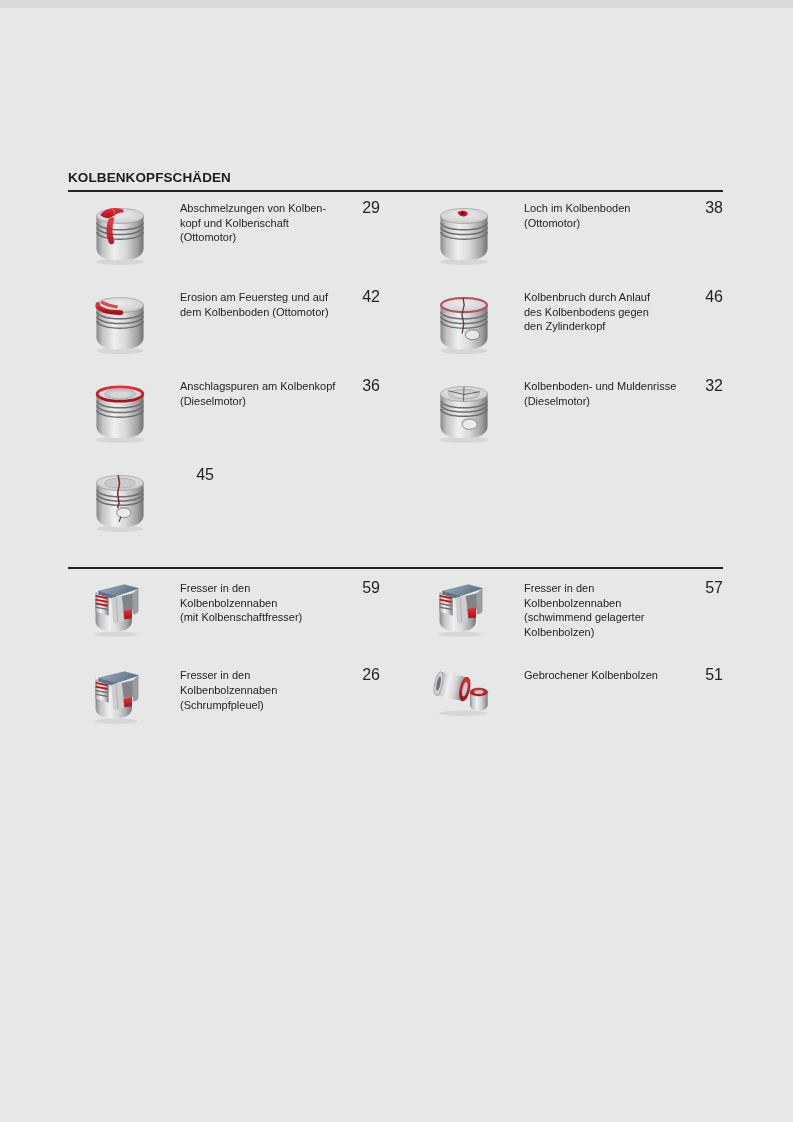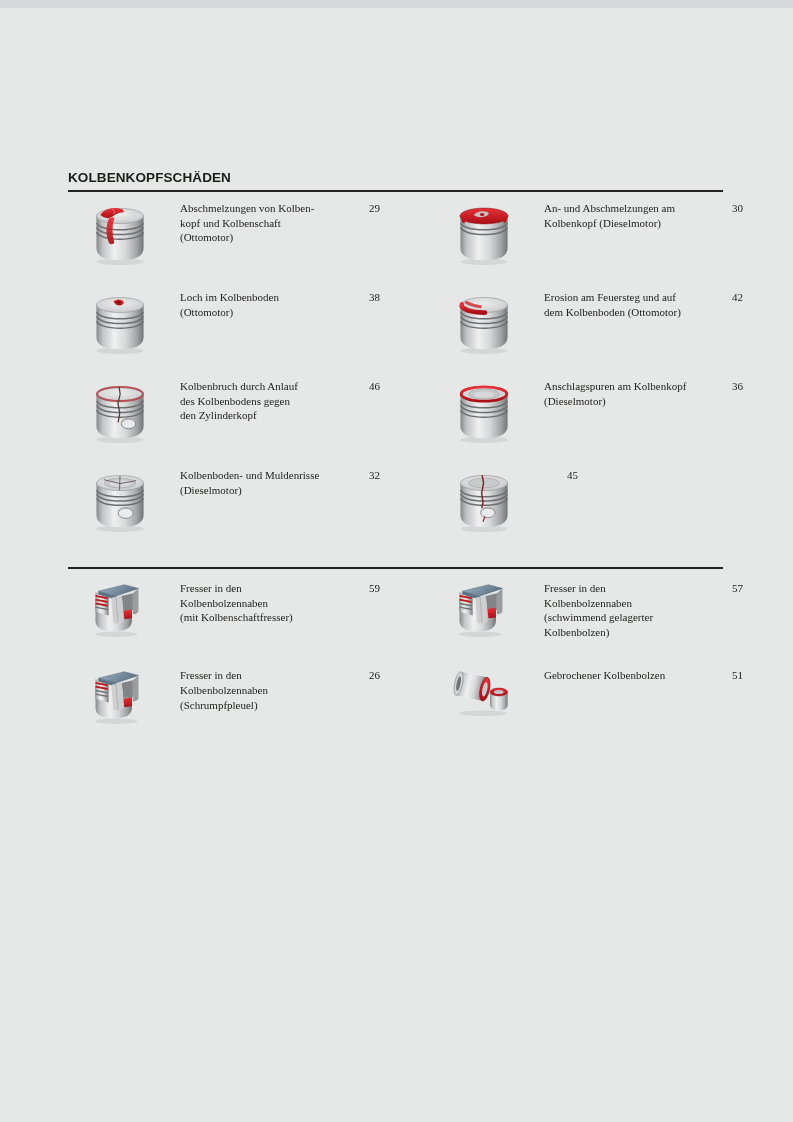--- a/index.html
+++ b/index.html
@@ -9,31 +9,31 @@
     margin:8px auto;
   }
   .content { position:absolute; left:68px; top:162px; width:655px; }
   .section-title {
     font-size:13.5px; font-weight:bold; line-height:16px; margin:0 0 4px 0;
     color:#1d1d1b; letter-spacing:0.1px;
   }
   .rule { height:2px; background:#232323; margin:0 0 8px 0; }
   .sec2 { margin-top:11px; }
   .sec2 .rule { margin-bottom:11px; }
-  .grid { display:grid; grid-template-columns:312px 311px; column-gap:52px;font-family:Liberation Serif, serif; }
+  .grid { display:grid; grid-template-columns:312px 311px; column-gap:32px; }
   .entry { display:flex; align-items:flex-start; margin-bottom:23px; }
   .sec2 .entry { margin-bottom:28px; }
   .entry-img { flex:0 0 112px; padding-left:21px; box-sizing:border-box; }
   .entry-img svg { display:block; }
   .entry-title {
     flex:1; font-size:11px; line-height:14.6px; white-space:pre-line;
     padding-top:1px; color:#232321;
   }
   .entry-page {
-    flex:0 0 34px; text-align:right; font-size:11px; line-height:14.6px;
+    flex:0 0 34px; text-align:right; font-size:16px; line-height:14.6px;
     padding-top:1px; color:#232321;
   }
 </style>
 </head>
 <body>
 
 <svg width="0" height="0" style="position:absolute" aria-hidden="true">
   <defs>
     <linearGradient id="gm" x1="0" y1="0" x2="1" y2="0">
       <stop offset="0" stop-color="#88898b"></stop>
@@ -82,38 +82,20 @@
               <path d="M20,20 Q15,32 20,45 Q23,49 26,45 Q22,32 26,19 Q23,17 20,20 Z" fill="url(#gr)" opacity="0.92"></path>
               <path d="M24,10 Q28,12 25,15" stroke="#f08a8e" stroke-width="1" fill="none" opacity="0.8"></path>
             </svg>
           </div>
           <div class="entry-title">Abschmelzungen von Kolben-
 kopf und Kolbenschaft
 (Ottomotor)</div>
           <div class="entry-page">29</div>
         </div>
 
-        <div class="entry">
-          <div class="entry-img">
-            <svg width="62" height="66" viewBox="0 0 64 70">
-              <ellipse cx="32" cy="65.5" rx="25" ry="3.5" fill="#000" opacity="0.07"></ellipse>
-              <path d="M7,17 L7,51 Q7,64 32,64 Q57,64 57,51 L57,17 Z" fill="url(#gm)"></path>
-              <path d="M7.5,24 A24.5,7.6 0 0 0 56.5,24" fill="none" stroke="#6d6e70" stroke-width="1.6"></path>
-              <path d="M7.5,29 A24.5,7.6 0 0 0 56.5,29" fill="none" stroke="#6d6e70" stroke-width="1.6"></path>
-              <ellipse cx="32" cy="17" rx="25.5" ry="8.4" fill="url(#gr)" stroke="#8c0d12" stroke-width="0.6"></ellipse>
-              <path d="M21,16 Q26,10.5 35,12.5 Q40,15 33,17.5 Q25,19.5 21,16 Z" fill="#c8c9cb" opacity="0.95"></path>
-              <ellipse cx="30" cy="15.5" rx="2.3" ry="1.6" fill="#b5141b"></ellipse>
-              <path d="M8,20 Q7.5,24 11,25 L13.5,20.5 Z" fill="#c0161d"></path>
-              <path d="M56,19 Q57,23 53,24.5 L51.5,20 Z" fill="#c0161d"></path>
-            </svg>
-          </div>
-          <div class="entry-title">An- und Abschmelzungen am
-Kolbenkopf (Dieselmotor)</div>
-          <div class="entry-page">30</div>
-        </div>
 
         <div class="entry">
           <div class="entry-img">
             <svg width="62" height="66" viewBox="0 0 64 70">
               <ellipse cx="32" cy="65.5" rx="25" ry="3.5" fill="#000" opacity="0.07"></ellipse>
               <path d="M7,17 L7,51 Q7,64 32,64 Q57,64 57,51 L57,17 Z" fill="url(#gm)"></path>
               <path d="M7.5,24 A24.5,7.6 0 0 0 56.5,24" fill="none" stroke="#6d6e70" stroke-width="1.6"></path>
               <path d="M7.5,29 A24.5,7.6 0 0 0 56.5,29" fill="none" stroke="#6d6e70" stroke-width="1.6"></path>
               <path d="M7.5,34 A24.5,7.6 0 0 0 56.5,34" fill="none" stroke="#6d6e70" stroke-width="1.6"></path>
               <ellipse cx="32" cy="17" rx="25" ry="8" fill="url(#gc)" stroke="#98999b" stroke-width="0.7"></ellipse>

